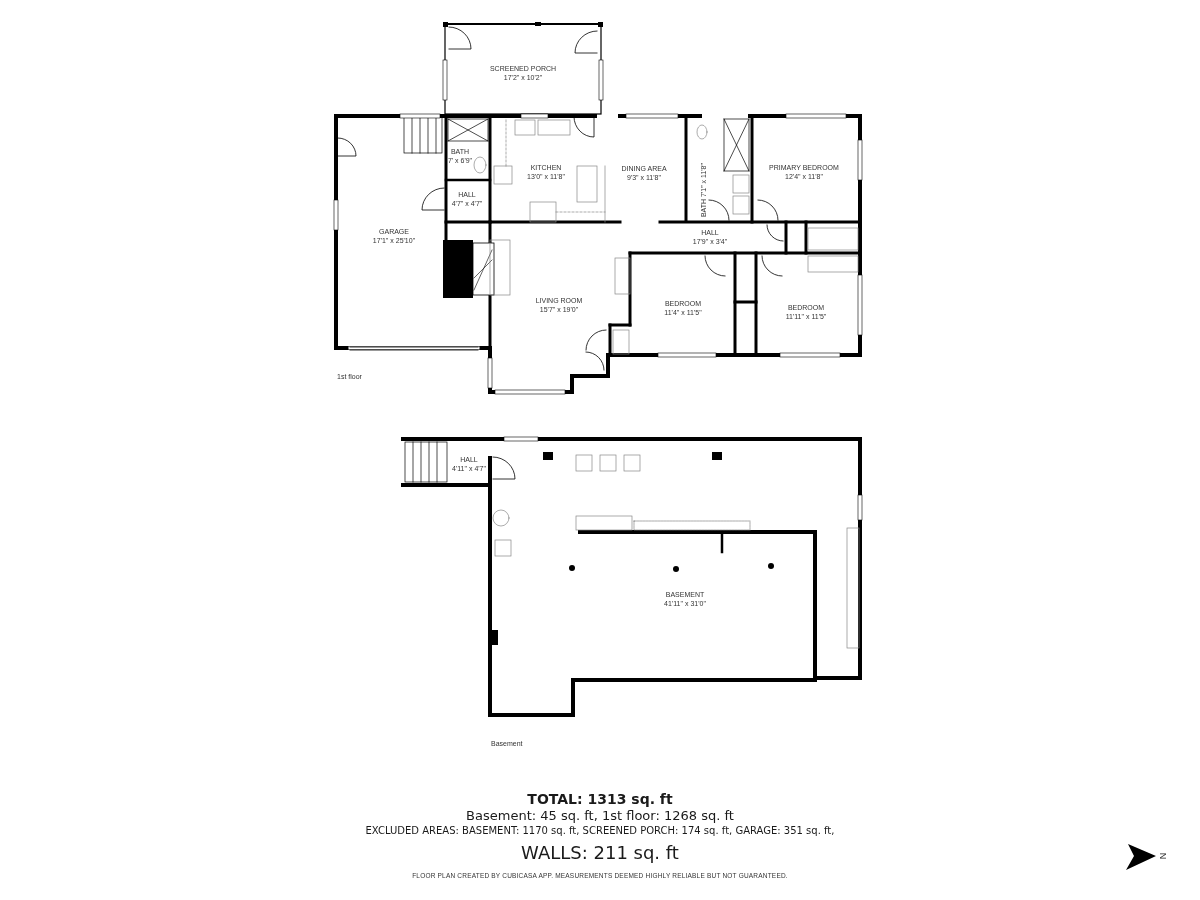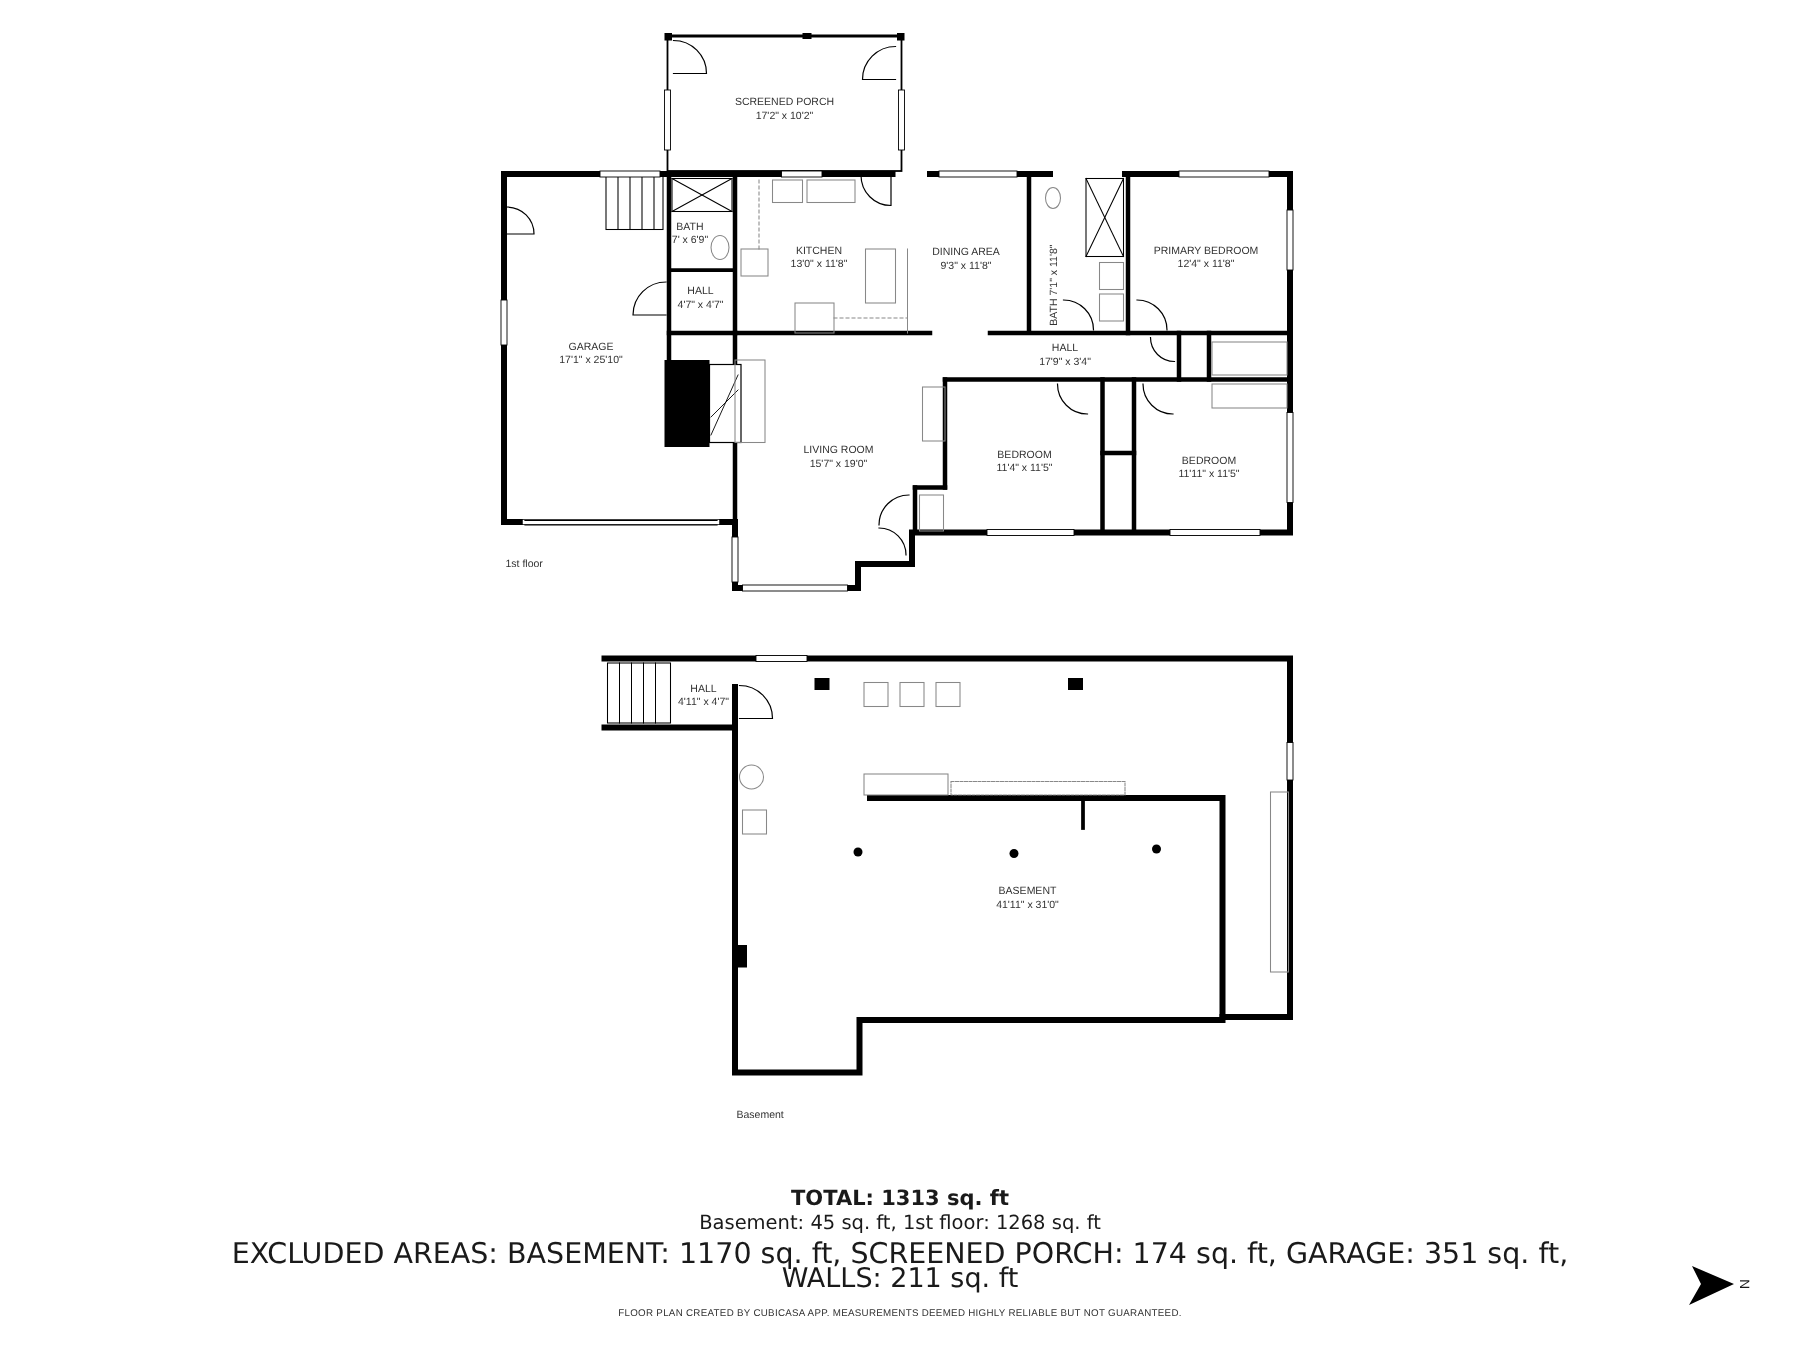--- a/index.html
+++ b/index.html
@@ -227,21 +227,21 @@
   <div>4'11" x 4'7"</div>
 </div>
 <div class="room-label" style="left:685px;top:590px;">
   <div>BASEMENT</div>
   <div>41'11" x 31'0"</div>
 </div>
 <div class="floor-label" style="left:491px;top:740px;">Basement</div>
 
 <div class="line" style="top:791px;font-size:14px;font-weight:bold;font-family:'DejaVu Sans',sans-serif;">TOTAL: 1313 sq. ft</div>
 <div class="line" style="top:808px;font-size:13px;font-family:'DejaVu Sans',sans-serif;">Basement: 45 sq. ft, 1st floor: 1268 sq. ft</div>
-<div class="line" style="top:825px;font-size:19px;font-family:'DejaVu Sans',sans-serif;">EXCLUDED AREAS: BASEMENT: 1170 sq. ft, SCREENED PORCH: 174 sq. ft, GARAGE: 351 sq. ft,</div>
+<div class="line" style="top:825px;font-size:10px;font-family:'DejaVu Sans',sans-serif;">EXCLUDED AREAS: BASEMENT: 1170 sq. ft, SCREENED PORCH: 174 sq. ft, GARAGE: 351 sq. ft,</div>
 <div class="line" style="top:842px;font-size:18px;font-family:'DejaVu Sans',sans-serif;">WALLS: 211 sq. ft</div>
 <div class="disclaimer">FLOOR PLAN CREATED BY CUBICASA APP. MEASUREMENTS DEEMED HIGHLY RELIABLE BUT NOT GUARANTEED.</div>
 
 <div class="compass">
   <svg width="50" height="30" viewBox="0 0 50 30">
     <polygon points="6,2 34,14 4,28 12,14" fill="#000"></polygon>
   </svg>
   <span style="position:absolute;left:38px;top:9px;font-size:9px;transform:rotate(90deg);">N</span>
 </div>
 

